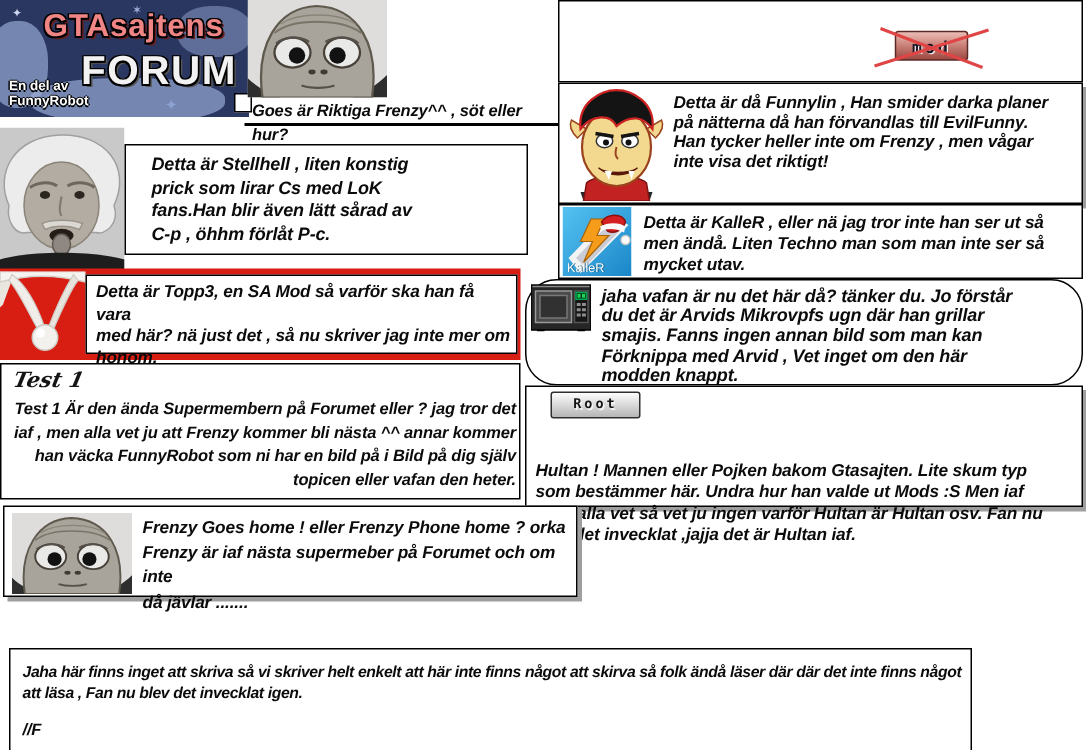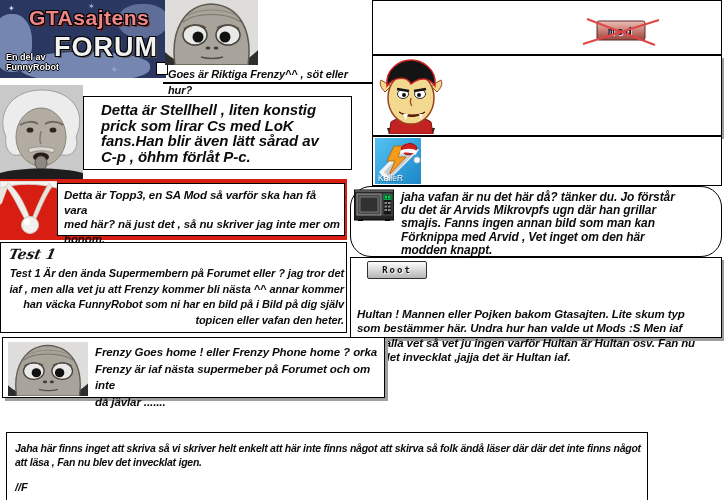--- a/index.html
+++ b/index.html
@@ -114,40 +114,47 @@
       <ellipse cx="43" cy="36" rx="5.5" ry="4.5" fill="#fff" stroke="#333"></ellipse>
       <circle cx="27" cy="37" r="2" fill="#111"></circle>
         <circle cx="42" cy="37" r="2" fill="#111"></circle>
       <path d="M20,31 L32,33" stroke="#141414" stroke-width="2.4"></path>
       <path d="M49,31 L37,33" stroke="#141414" stroke-width="2.4"></path>
       <path d="M34,40 C33,44 33,46 35,48" fill="none" stroke="#9a441e" stroke-width="1.3"></path>
       <path d="M22,54 C30,60 40,60 48,54 C42,58 28,58 22,54 Z" fill="#5a1608" stroke="#5a1608"></path>
       <path d="M26,56 L29,62 L31,56 Z" fill="#fff"></path>
       <path d="M42,56 L44,62 L46,56 Z" fill="#fff"></path>
     </svg>
+    <div class="txt t115" style="left:76px;top:7px;width:268px;">Detta är då Funnylin , Han smider darka planer
+på nätterna då han förvandlas till EvilFunny.
+Han tycker heller inte om Frenzy , men vågar
+inte visa det riktigt!</div>
   </div>
 
   <div class="box" style="left:372px;top:136px;width:350px;height:50px;">
     <svg class="abs" style="left:2px;top:1px;" width="46" height="46" viewBox="0 0 46 46">
       <defs>
         <linearGradient id="kblue" x1="0" y1="0" x2="1" y2="1">
           <stop offset="0" stop-color="#55c2f2"></stop>
             <stop offset="1" stop-color="#1a86c8"></stop>
         </linearGradient>
       </defs>
       <rect width="46" height="46" fill="url(#kblue)"></rect>
       <polygon points="4,34 32,5 44,12 12,44" fill="#f3f3f3"></polygon>
       <polygon points="9,34 31,11 39,15 15,40" fill="#c9ccd4"></polygon>
       <polygon points="19,8 28,8 23,19 31,19 14,37 20,23 12,23" fill="#f59c1a" stroke="#a86307" stroke-width="0.8"></polygon>
       <path d="M26,10 C30,4 40,4 42,10 C40,16 34,18 30,16 Z" fill="#d42020" stroke="#8e0f0f"></path>
       <path d="M25,13 C30,10 38,10 42,13 L41,17 C36,14 29,14 26,16 Z" fill="#fbfbfb"></path>
       <circle cx="42" cy="22" r="3" fill="#fbfbfb" stroke="#c9c9c9"></circle>
       <text x="3.6" y="43.6" font-family="Liberation Sans, sans-serif" font-size="8.5" fill="#1b5a7e">KalleR</text>
       <text x="3" y="43" font-family="Liberation Sans, sans-serif" font-size="8.5" fill="#ffffff">KalleR</text>
     </svg>
+    <div class="txt t115" style="left:56px;top:5px;width:288px;line-height:14px;">Detta är KalleR , eller nä jag tror inte han ser ut så
+men ändå. Liten Techno man som man inte ser så
+mycket utav.</div>
   </div>
 
   <div class="box" style="left:350px;top:186px;width:372px;height:71px;border-radius:21px;">
     <svg class="abs" style="left:3px;top:2px;" width="40" height="32" viewBox="0 0 40 32">
       <rect x="0" y="1" width="40" height="30" fill="#262626" stroke="#000"></rect>
       <line x1="1" y1="2" x2="39" y2="2" stroke="#8a8a8a" stroke-width="1"></line>
       <rect x="3" y="5" width="24" height="21" fill="#4a4a4a" stroke="#9a9a9a"></rect>
       <rect x="6" y="8" width="18" height="15" fill="#313131" stroke="#777"></rect>
       <rect x="29" y="5" width="9" height="21" fill="#161616" stroke="#555"></rect>
       <rect x="30" y="6" width="7" height="4.5" fill="#031" stroke="#0a5"></rect>
@@ -189,21 +196,21 @@
       <ellipse cx="30" cy="45" rx="3.4" ry="2.6" fill="#2c2620"></ellipse>
       <ellipse cx="53" cy="45" rx="3.4" ry="2.6" fill="#2c2620"></ellipse>
       <path d="M41,46 C40,52 39,56 41,59" stroke="#837c71" stroke-width="1.5" fill="none"></path>
       <path d="M28,64 C34,61 48,61 55,64 L53,68 C46,65 36,65 30,68 Z" fill="#dcd8d2" stroke="#9a948b"></path>
       <ellipse cx="41" cy="72" rx="8" ry="4.5" fill="#241d17"></ellipse>
       <ellipse cx="41" cy="78" rx="6" ry="7" fill="#8f8781" stroke="#5f584f"></ellipse>
       <path d="M0,95 L0,88 C20,82 62,82 83,88 L83,95 Z" fill="#1d1d1d"></path>
     </svg>
   </div>
   <div class="box" style="left:83px;top:96px;width:269px;height:74px;">
-    <div class="txt" style="left:17px;top:5px;width:244px;font-size:15px;line-height:15.5px;">Detta är Stellhell , liten konstig
+    <div class="txt" style="left:17px;top:5px;width:244px;font-size:12px;line-height:15.5px;">Detta är Stellhell , liten konstig
 prick som lirar Cs med LoK
 fans.Han blir även lätt sårad av
 C-p , öhhm förlåt P-c.</div>
   </div>
 
   <div class="abs" id="redstrip"></div>
   <div class="abs" style="left:0;top:181px;">
     <svg width="57" height="57" viewBox="0 0 57 57">
       <rect width="57" height="57" fill="#d81e12"></rect>
       <path d="M0,0 L10,0 L2,22 L0,24 Z" fill="#e9e5df"></path>

